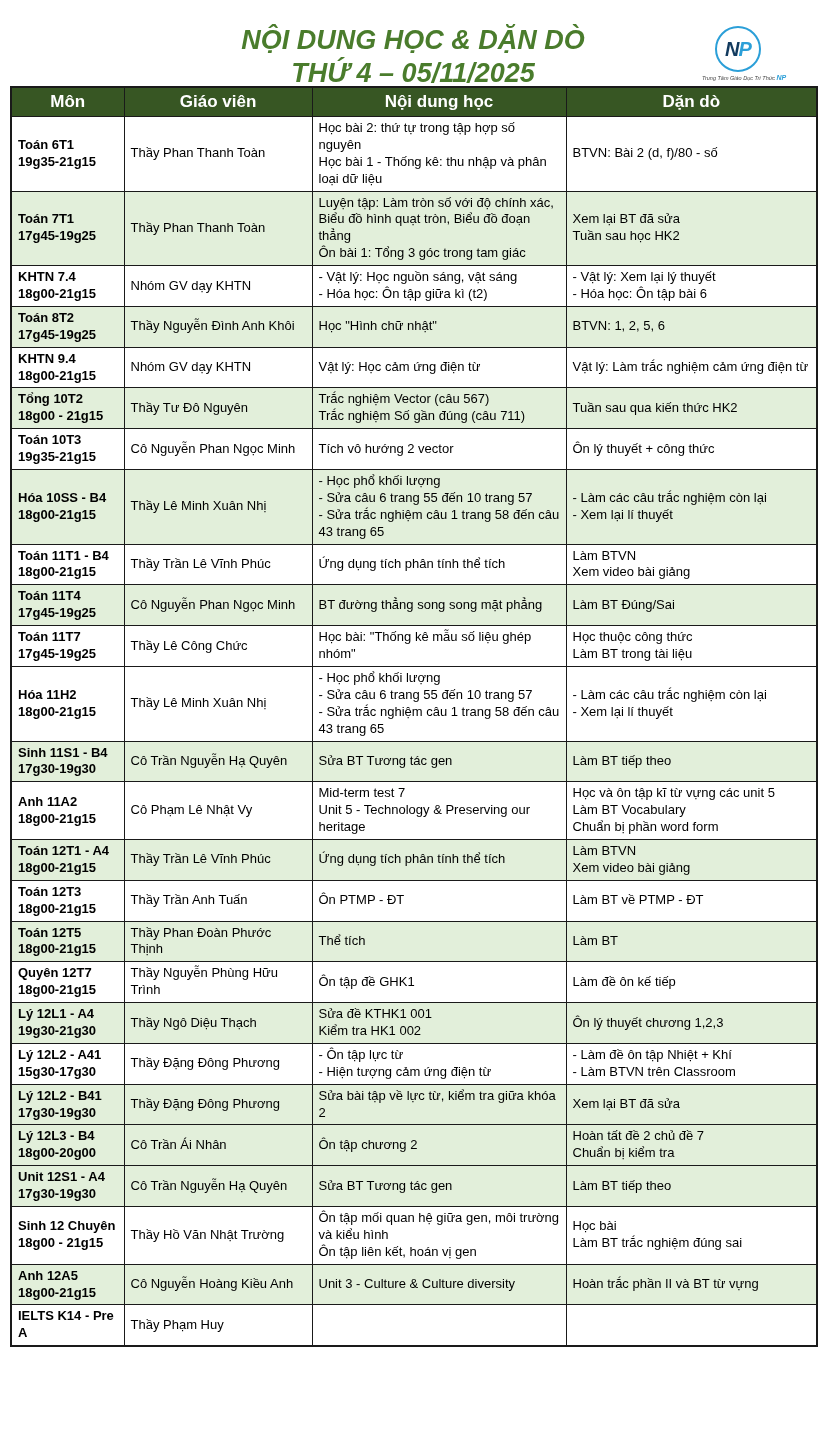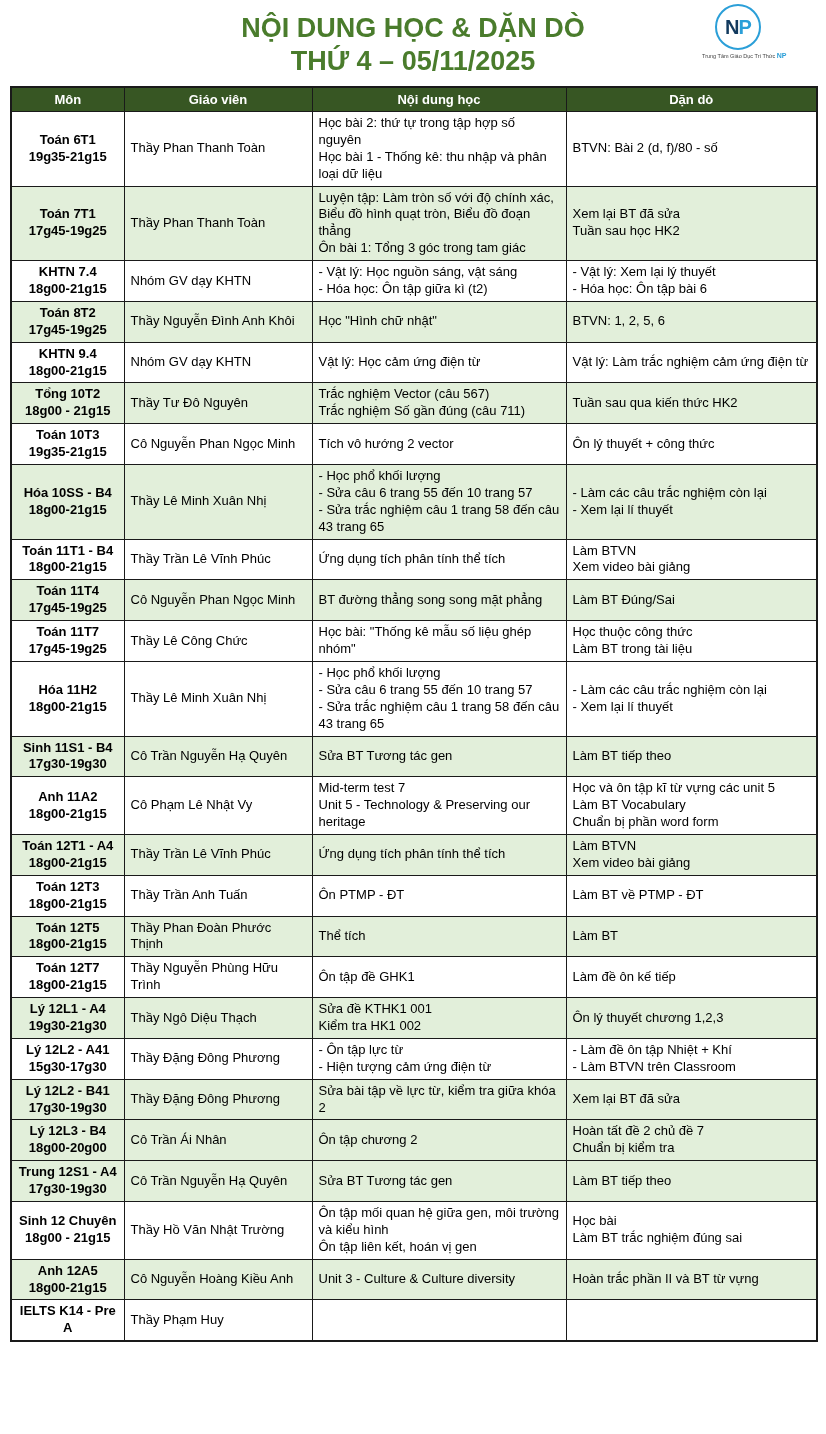--- a/index.html
+++ b/index.html
@@ -13,34 +13,35 @@
   *{box-sizing:border-box;margin:0;padding:0;}
   html,body{background:#ffffff;}
   body{
     width:826px;min-height:1434px;
     font-family:"Liberation Sans","DejaVu Sans",sans-serif;
     color:#000;
     position:relative;
   }
   .page-header{
     position:relative;
-    padding-top:12px;
+    padding-top:24px;
     height:86px;
+    font-style:italic;
   }
   .page-title{
     text-align:center;
     color:var(--title-green);
     font-weight:bold;
     font-size:27px;
     line-height:1.22;
     letter-spacing:0px;
   }
   .logo{
     position:absolute;
-    top:4px;right:52px;
+    top:26px;right:52px;
     width:72px;
   }
   .logo-circle{
     width:46px;height:46px;
     margin:0 auto;
     border:2px solid var(--logo-blue);
     border-radius:50%;
     display:flex;align-items:center;justify-content:center;
     background:#fff;
   }
@@ -71,37 +72,36 @@
   table.schedule,
   table.schedule th,
   table.schedule td{
     border:1px solid var(--border-dark);
   }
   table.schedule{border:2px solid var(--border-dark);}
 
   table.schedule th{
     background:var(--header-green);
     color:#fff;
-    font-size:13px;
+    font-size:17px;
     font-weight:bold;
     padding:4px 4px;
     text-align:center;
     height:24px;
   }
   table.schedule td{
     font-size:13px;
     line-height:1.3;
     padding:3px 6px;
     vertical-align:middle;
     background:#fff;
   }
   tr.shaded td{background:var(--row-green);}
   td.mon-cell{
     font-weight:bold;
-    text-align:center;
     padding:3px 2px;
   }
   td.teacher-cell{}
   td.content-cell,td.remind-cell{text-align:left;}
 </style>
 </head>
 <body>
 
 <div class="page-header">
   <div class="page-title">
@@ -366,21 +366,21 @@
     <td class="teacher-cell">Thầy Phan Đoàn Phước Thịnh</td>
     <td class="content-cell">
           <div>Thể tích</div>
         </td>
     <td class="remind-cell">
           <div>Làm BT</div>
         </td>
   </tr>
       <tr>
     <td class="mon-cell">
-      <div>Toán 12T7</div>
+      <div>Quyên 12T7</div>
       <div>18g00-21g15</div>
     </td>
     <td class="teacher-cell">Thầy Nguyễn Phùng Hữu Trình</td>
     <td class="content-cell">
           <div>Ôn tập đề GHK1</div>
         </td>
     <td class="remind-cell">
           <div>Làm đề ôn kế tiếp</div>
         </td>
   </tr>
@@ -435,21 +435,21 @@
     <td class="content-cell">
           <div>Ôn tập chương 2</div>
         </td>
     <td class="remind-cell">
           <div>Hoàn tất đề 2 chủ đề 7</div>
           <div>Chuẩn bị kiểm tra</div>
         </td>
   </tr>
       <tr class="shaded">
     <td class="mon-cell">
-      <div>Trung 12S1 - A4</div>
+      <div>Unit 12S1 - A4</div>
       <div>17g30-19g30</div>
     </td>
     <td class="teacher-cell">Cô Trần Nguyễn Hạ Quyên</td>
     <td class="content-cell">
           <div>Sửa BT Tương tác gen</div>
         </td>
     <td class="remind-cell">
           <div>Làm BT tiếp theo</div>
         </td>
   </tr>

